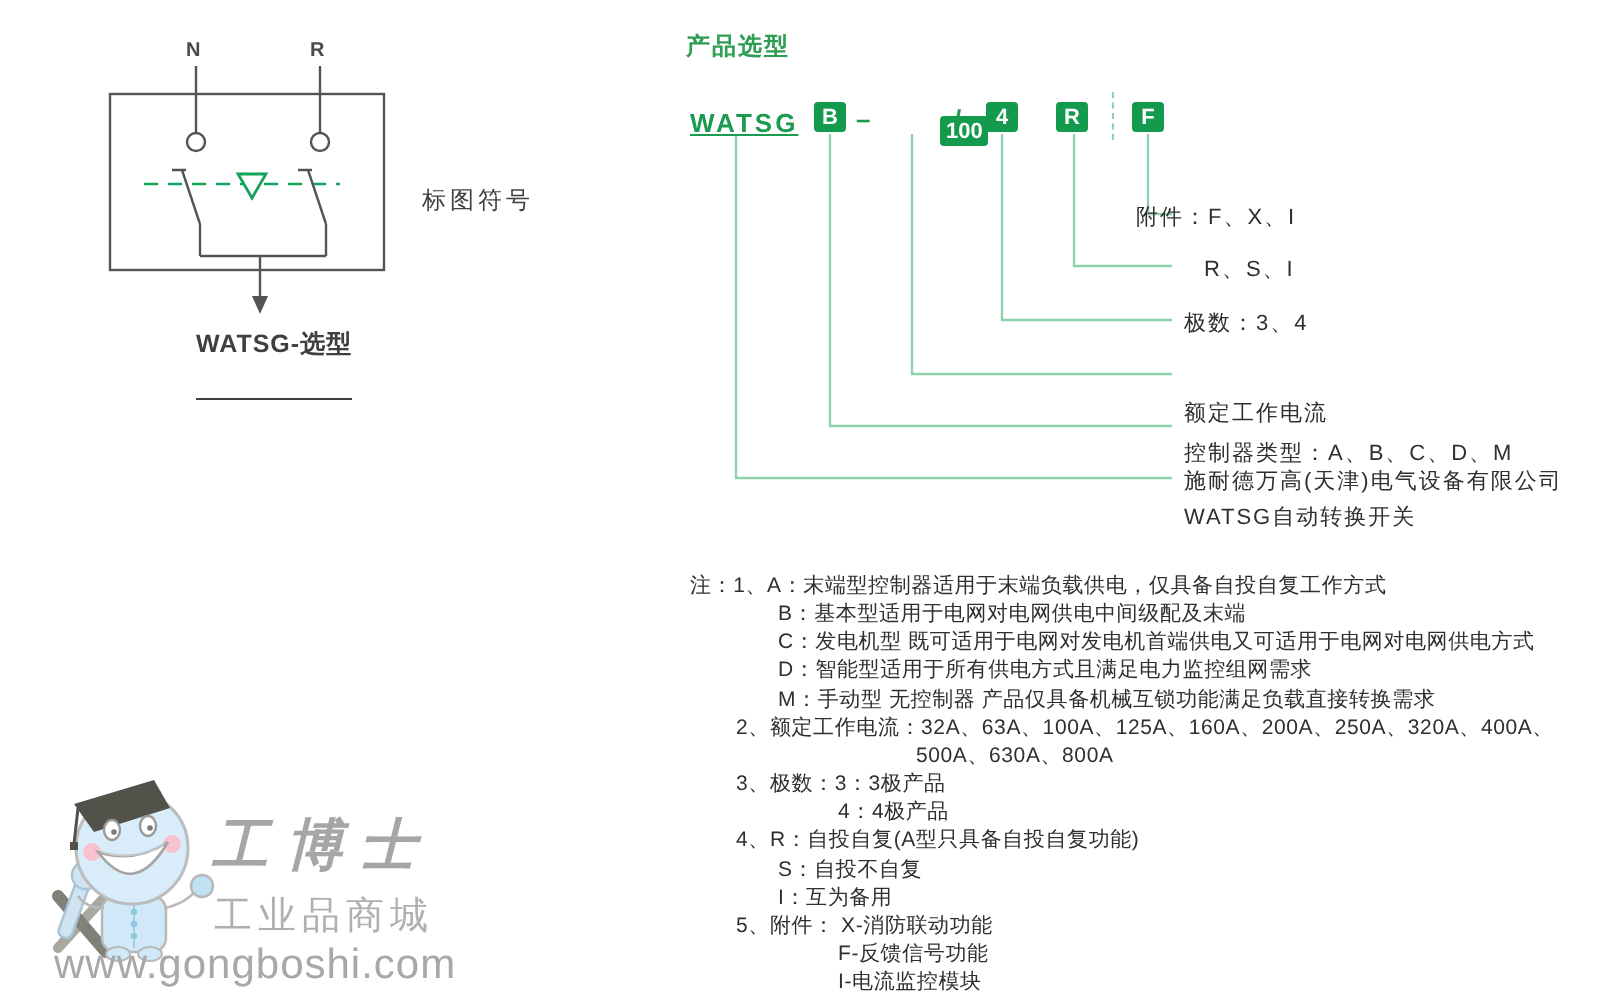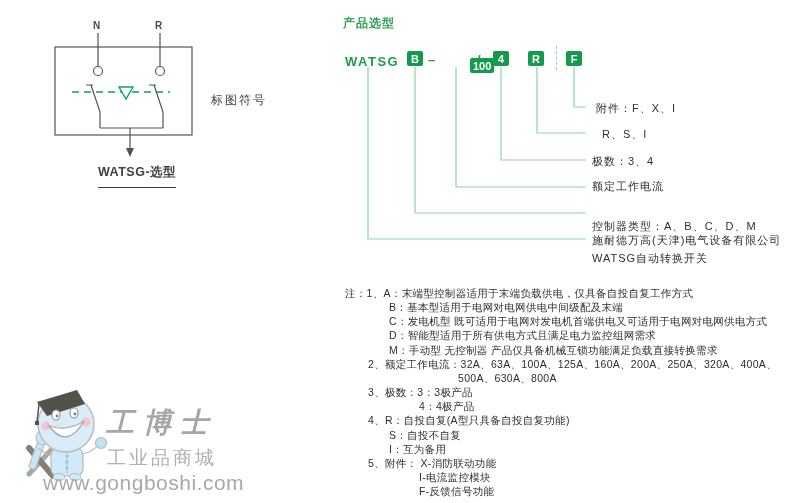--- a/index.html
+++ b/index.html
@@ -6,21 +6,21 @@
   body{width:800px;height:503px;background:#ffffff;overflow:hidden;
        font-family:"Liberation Sans",sans-serif;-webkit-font-smoothing:antialiased;}
   .page{position:relative;width:800px;height:503px;background:#fff;}
   .abs{position:absolute;}
   svg{position:absolute;left:0;top:0;}
 
   
   .term{font-size:10px;font-weight:bold;color:#4a4a4a;}
   .symbol-label{font-size:12px;font-weight:normal;color:#3f3f3f;letter-spacing:2px;}
   .diagram-caption{font-size:12.5px;font-weight:bold;color:#3f3f3f;
-                   border-bottom:1.4px solid #3f3f3f;padding-bottom:6px;letter-spacing:.5px;}
+                   border-bottom:1.4px solid #3f3f3f;padding-bottom:18px;letter-spacing:.5px;}
 
   
   .sel-title{font-size:12px;font-weight:bold;color:#2e9e53;letter-spacing:1px;}
   .code-prefix{font-size:13px;font-weight:bold;color:#1b9b4f;letter-spacing:1.5px;}
   .code-box{display:inline-flex;align-items:center;justify-content:center;
             background:#149a4c;color:#fff;font-size:11px;font-weight:bold;
             height:15px;border-radius:2px;padding:0 3px;min-width:10px;}
   .code-sep{font-size:13px;font-weight:bold;color:#1b9b4f;}
   .code-divider{border-left:1.5px dashed #8ed1ab;width:0;height:24px;}
   .callout{font-size:11px;color:#2f2f2f;letter-spacing:1px;white-space:nowrap;}
@@ -73,54 +73,54 @@
     </g>
   </svg>
 
   <span class="abs term" style="left:93px;top:20px;">N</span>
   <span class="abs term" style="left:155px;top:20px;">R</span>
   <span class="abs symbol-label" style="left:211px;top:92px;">标图符号</span>
   <span class="abs diagram-caption" style="left:98px;top:164px;">WATSG-选型</span>
 
   <div class="abs sel-title" style="left:343px;top:15px;">产品选型</div>
 
-  <span class="abs code-prefix" style="left:345px;top:54px;">WATSG</span>
+  <span class="abs code-prefix" style="left:345px;top:54px;text-decoration:underline;">WATSG</span>
   <span class="abs code-box" style="left:407px;top:51px;">B</span>
   <span class="abs code-sep" style="left:428px;top:52px;">–</span>
   <span class="abs code-box" style="left:442px;top:58px;margin-left:28px;">100</span>
   <span class="abs code-sep" style="left:477px;top:52px;">/</span>
   <span class="abs code-box" style="left:493px;top:51px;">4</span>
   <span class="abs code-box" style="left:528px;top:51px;">R</span>
   <span class="abs code-divider" style="left:556px;top:46px;"></span>
   <span class="abs code-box" style="left:566px;top:51px;">F</span>
 
-  <div class="abs callout" style="left:596px;top:101px;">附件：F、X、I</div>
+  <div class="abs callout" style="left:568px;top:101px;">附件：F、X、I</div>
   <div class="abs callout" style="left:592px;top:127px;padding-left:10px;">R、S、I</div>
   <div class="abs callout" style="left:592px;top:154px;">极数：3、4</div>
-  <div class="abs callout" style="left:592px;top:179px;">额定工作电流</div>
+  <div class="abs callout" style="left:592px;top:199px;">额定工作电流</div>
   <div class="abs callout" style="left:592px;top:207px;margin-top:12px;">控制器类型：A、B、C、D、M</div>
   <div class="abs callout" style="left:592px;top:233px;">施耐德万高(天津)电气设备有限公司</div>
   <div class="abs callout" style="left:592px;top:251px;">WATSG自动转换开关</div>
 
   <div class="abs notes">
     <div class="note-line ind0">注：1、A：末端型控制器适用于末端负载供电，仅具备自投自复工作方式</div>
     <div class="note-line ind2">B：基本型适用于电网对电网供电中间级配及末端</div>
     <div class="note-line ind2">C：发电机型 既可适用于电网对发电机首端供电又可适用于电网对电网供电方式</div>
     <div class="note-line ind2">D：智能型适用于所有供电方式且满足电力监控组网需求</div>
     <div class="note-line ind2">M：手动型 无控制器 产品仅具备机械互锁功能满足负载直接转换需求</div>
     <div class="note-line ind1">2、额定工作电流：32A、63A、100A、125A、160A、200A、250A、320A、400A、</div>
     <div class="note-line ind4">500A、630A、800A</div>
     <div class="note-line ind1">3、极数：3：3极产品</div>
     <div class="note-line ind3">4：4极产品</div>
     <div class="note-line ind1">4、R：自投自复(A型只具备自投自复功能)</div>
     <div class="note-line ind2">S：自投不自复</div>
     <div class="note-line ind2">I：互为备用</div>
     <div class="note-line ind1">5、附件： X-消防联动功能</div>
+    <div class="note-line ind3">F-反馈信号功能</div>
     <div class="note-line ind3">I-电流监控模块</div>
-    <div class="note-line ind3">F-反馈信号功能</div>
   </div>
 
   <svg class="abs" style="left:25px;top:388px;" width="110" height="100" viewBox="0 0 110 100">
 
     <path d="M4 60 L28 88" stroke="#6b6b62" stroke-width="6" stroke-linecap="round" opacity="0.85"></path>
     <path d="M4 86 L26 62" stroke="#84847a" stroke-width="5" stroke-linecap="round" opacity="0.7"></path>
 
     <g transform="rotate(20 14 62)">
       <rect x="10" y="50" width="7" height="32" rx="3" fill="#cfe4f0" stroke="#a9c4d6" stroke-width="1.2"></rect>
       <circle cx="13.5" cy="49" r="7" fill="#cfe4f0" stroke="#a9c4d6" stroke-width="1.2"></circle>
@@ -153,15 +153,15 @@
 
     <circle cx="21" cy="38" r="4.5" fill="#f8c3ce"></circle>
     <circle cx="61" cy="34" r="4.5" fill="#f8c3ce"></circle>
 
     <path d="M24 38 Q42 62 59 33 Q42 44 24 38 Z" fill="#ffffff" stroke="#a5a5a5" stroke-width="1.3"></path>
     <path d="M26 38 Q42 43 57 34" stroke="#c9c9c9" stroke-width="1" fill="none"></path>
   </svg>
 
   <span class="abs wm-brand" style="left:106px;top:404px;">工博士</span>
   <span class="abs wm-sub" style="left:107px;top:445px;font-family:Liberation Serif, serif;">工业品商城</span>
-  <span class="abs wm-url" style="left:27px;top:471px;margin-left:16px;">www.gongboshi.com</span>
+  <span class="abs wm-url" style="left:27px;top:471px;">www.gongboshi.com</span>
 
 </div>
 
 </body></html>

